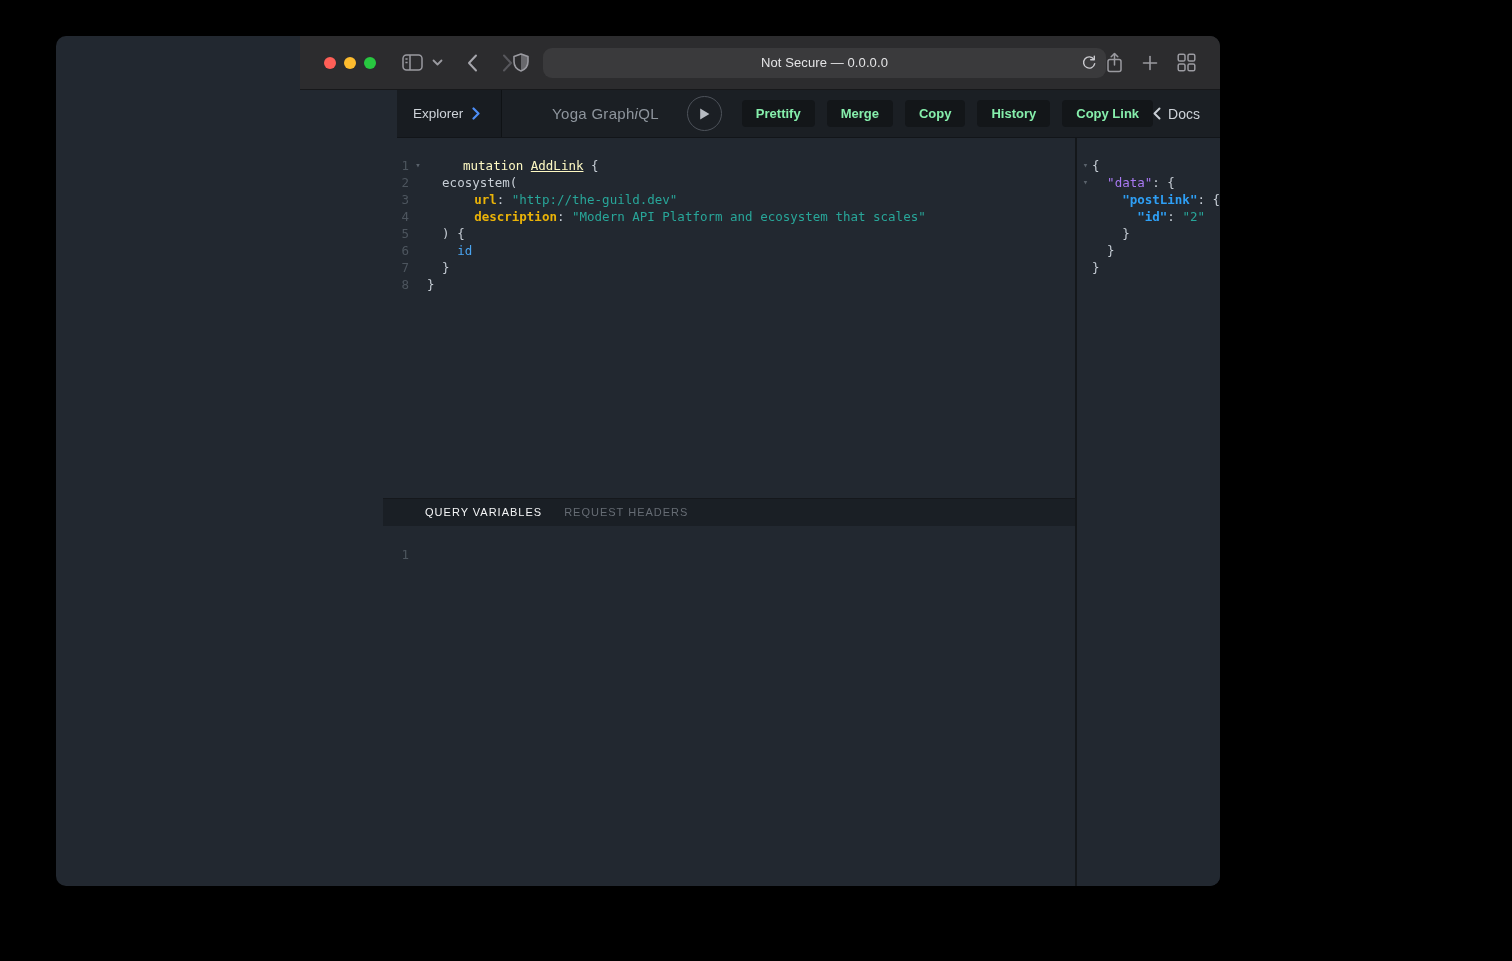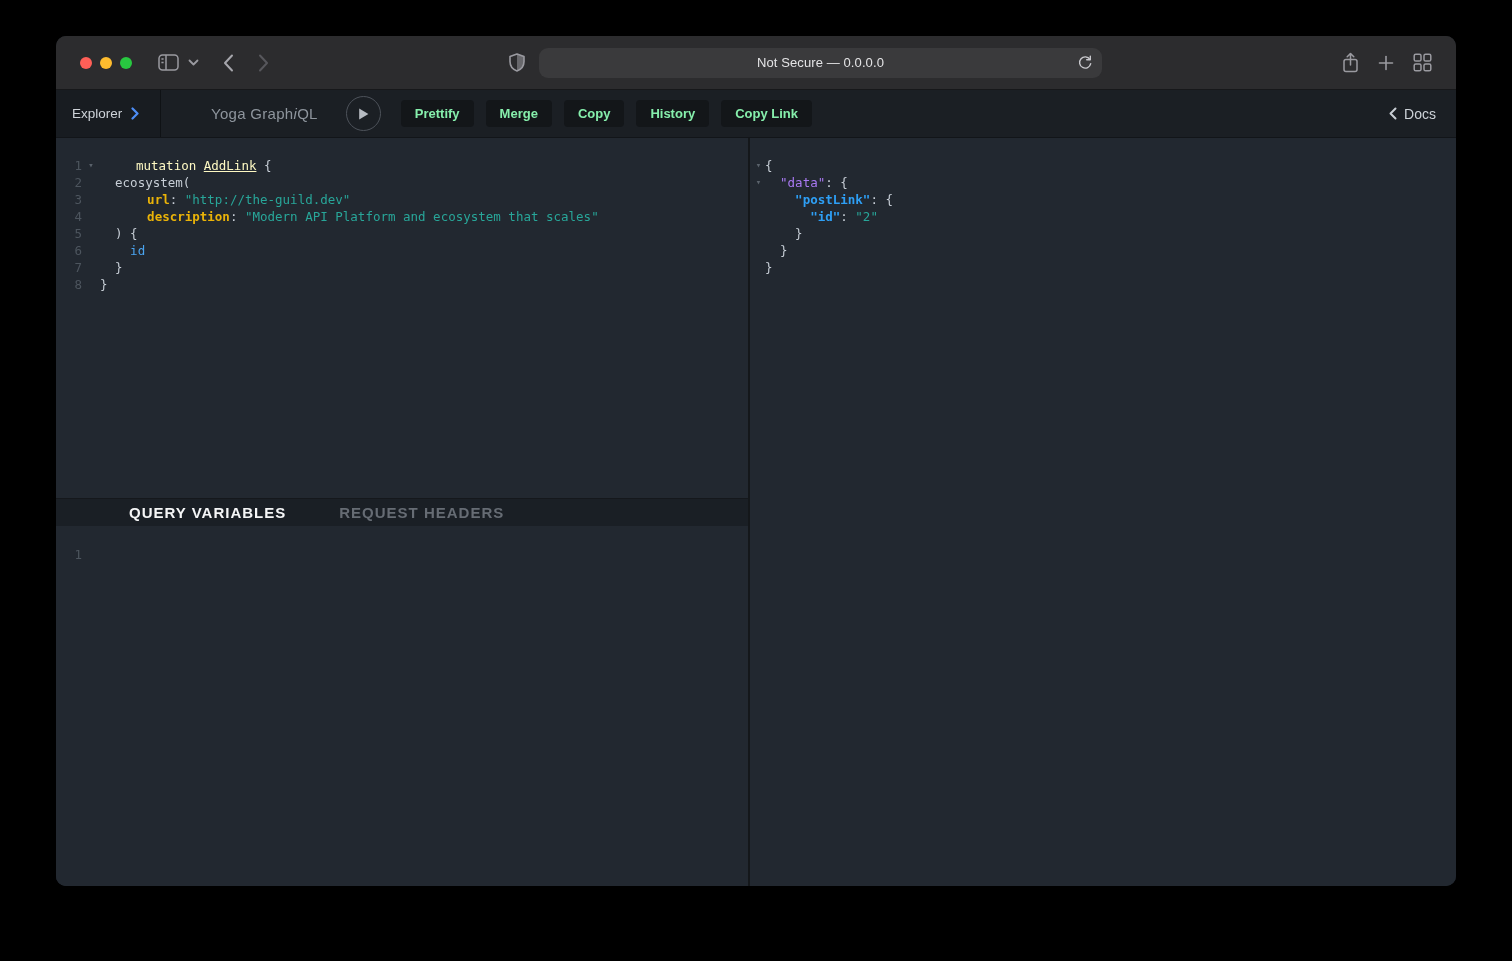--- a/index.html
+++ b/index.html
@@ -1,21 +1,21 @@
 <!DOCTYPE html>
 <html><head>
 <meta charset="utf-8">
 <style>
   * { margin:0; padding:0; box-sizing:border-box; }
   html,body { width:1512px; height:961px; background:#000; overflow:hidden;
               font-family:"Liberation Sans", sans-serif; }
 
-  .window { position:absolute; left:56px; top:36px; width:1400px; height:850px;
+  .window { position:absolute; left:56px; top:36px; width:1164px; height:850px;
             border-radius:10px; overflow:hidden; display:flex; flex-direction:column;
-            background:#222830; box-shadow:0 22px 70px rgba(0,0,0,.6); }
+            background:#222830; box-shadow:0 22px 70px rgba(0,0,0,.6);align-items:flex-end; }
 
   
   .titlebar { height:54px; flex:0 0 54px; background:#2c2c2e; display:flex; align-items:center;
               padding:0 20px 0 24px; border-bottom:1px solid #17181a; }
   .lights { display:flex; gap:8px; align-items:center; }
   .light { width:12px; height:12px; border-radius:50%; }
   .light.red { background:#ff5f57; } .light.yellow { background:#febc2e; } .light.green { background:#28c840; }
   .tb-icon { display:flex; align-items:center; justify-content:center; color:#9a9aa0; }
   .sidebar-group { display:flex; align-items:center; margin-left:26px; gap:9px; }
   .nav-arrows { display:flex; align-items:center; margin-left:24px; gap:24px; }
@@ -64,21 +64,21 @@
   .tok-def { color:#fef9c3;text-decoration:underline; }
   .tok-attr { color:#eab308; font-weight:bold;margin-left:17px; }
   .tok-field { color:#4aa4f0; }
   .tok-string { color:#28a699; }
   .tok-key-violet { color:#a979f2; }
   .tok-key-blue { color:#2e9ff5; font-weight:bold; }
 
   
   .vars-tabbar { height:28px; flex:0 0 28px; background:#1a1f25; border-top:1px solid #15181c;
                  display:flex; align-items:center; padding-left:42px; gap:22px; }
-  .vars-tab { font-size:15px; font-weight:bold; letter-spacing:1px; cursor:pointer;margin-left:31px; }
+  .vars-tab { font-size:11px; font-weight:normal; letter-spacing:1px; cursor:pointer; }
   .vars-tab.active { color:#f5f6f7; }
   .vars-tab.inactive { color:#666c74; }
   .vars-editor { flex:1; padding-top:20px; background:#222830; }
 
   svg { display:block; }
 </style>
 </head>
 <body>
 
 <div class="window">

